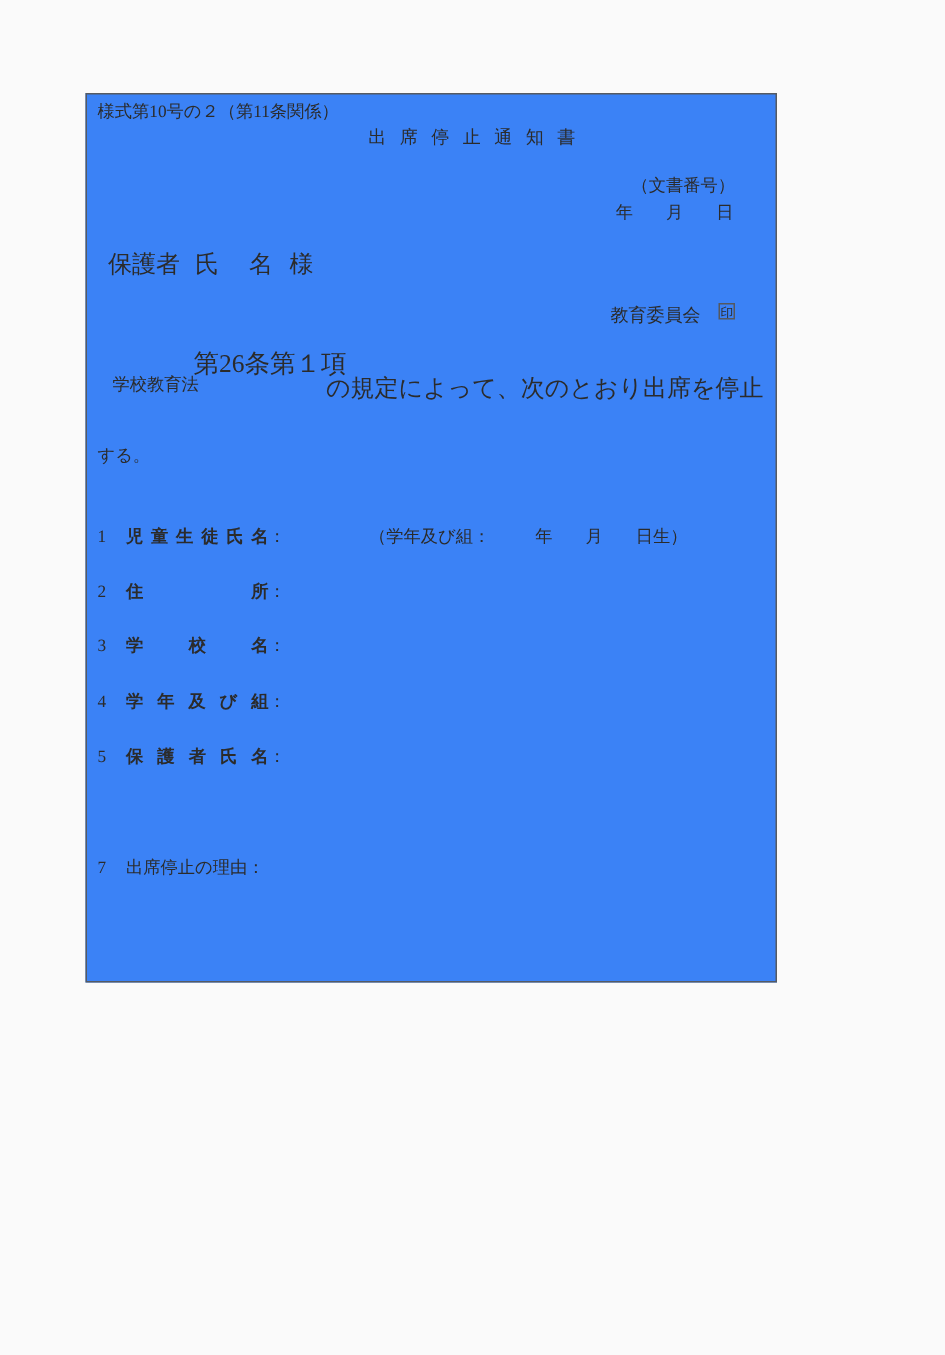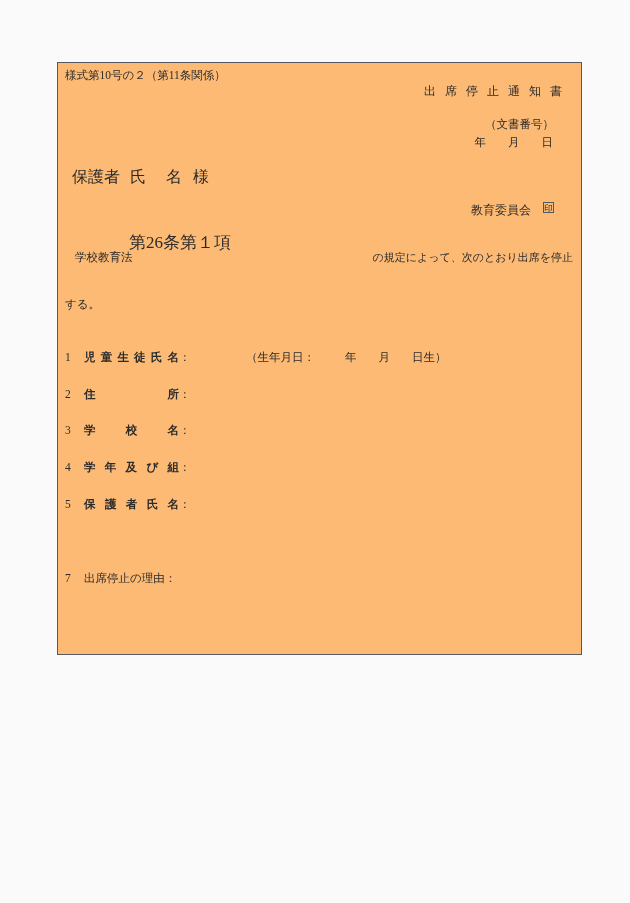--- a/index.html
+++ b/index.html
@@ -19,25 +19,25 @@
     position: relative;
     width: 630px;
     height: 903px;
   }
 
   
   .form-box {
     position: absolute;
     left: 57px;
     top: 62px;
-    width: 525px;
+    width: 461px;
     height: 593px;
     border: 1px solid #555a62;
     box-sizing: border-box;
-    background: #fdba74;
+    background: #3b82f6;
   }
 
   .inner {
     position: relative;
     width: 100%;
     height: 100%;
   }
 
   
   .t {
@@ -49,21 +49,21 @@
 
   
   .form-id {
     left: 7px;
     top: 6px;
   }
   .doc-title {
     left: 0;
     top: 22px;
     width: 513px;
-    text-align: right;
+    text-align: center;
     letter-spacing: 9px;
     text-indent: 9px;
     font-size: 12px;
   }
 
   
   .doc-number {
     right: 27px;
     top: 55px;
     font-size: 11.5px;
@@ -114,21 +114,21 @@
     font-size: 17px;
   }
   .clause-law {
     left: 17px;
     top: 188px;
     font-size: 11.5px;
   }
   .clause-tail {
     right: 8px;
     top: 188px;
-    font-size: 11px;
+    font-size: 16px;
   }
   .clause-lower {
     left: 71px;
     top: 206px;
     font-size: 11.5px;
   }
   .clause-end {
     left: 7px;
     top: 235px;
     font-size: 11.5px;
@@ -202,21 +202,21 @@
 
       <div class="t clause-upper">第26条第１項</div>
 
       <div class="t clause-law">学校教育法</div>
 
       <div class="t clause-tail">の規定によって、次のとおり出席を停止</div>
 
 
       <div class="t clause-end">する。</div>
 
-      <div class="item i1"><span class="num">1</span><span class="lbl">児童生徒氏名</span><span class="colon">：</span><span class="birth"><span>（生年月日：</span><span class="sp-lead"></span><span>年</span><span class="sp"></span><span>月</span><span class="sp"></span><span>日生）</span></span></div>
+      <div class="item i1"><span class="num">1</span><span class="lbl">児童生徒氏名</span><span class="colon">：</span><span class="birth"><span>（学年及び組：</span><span class="sp-lead"></span><span>年</span><span class="sp"></span><span>月</span><span class="sp"></span><span>日生）</span></span></div>
 
       <div class="item i2"><span class="num">2</span><span class="lbl">住所</span><span class="colon">：</span></div>
 
       <div class="item i3"><span class="num">3</span><span class="lbl">学校名</span><span class="colon">：</span></div>
 
       <div class="item i4"><span class="num">4</span><span class="lbl">学年及び組</span><span class="colon">：</span></div>
 
       <div class="item i5"><span class="num">5</span><span class="lbl">保護者氏名</span><span class="colon">：</span></div>
 
 

